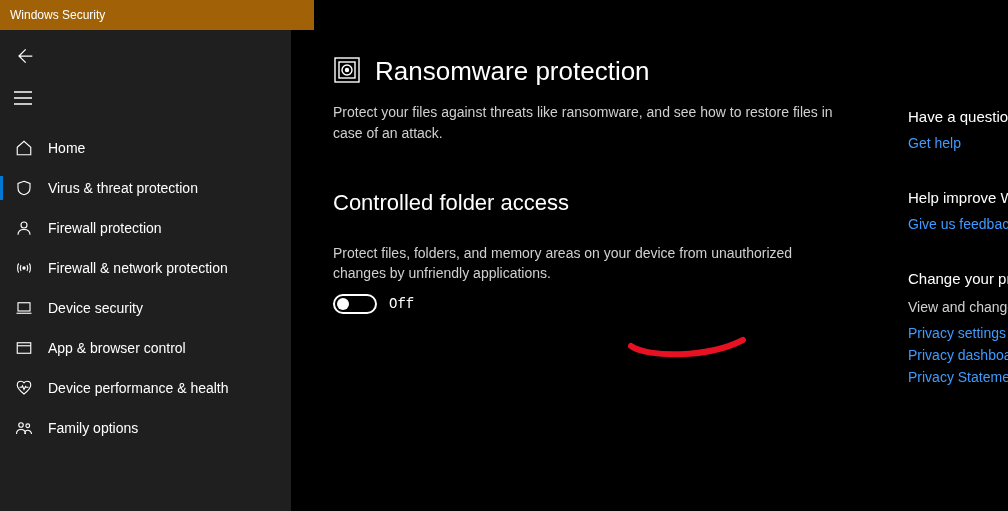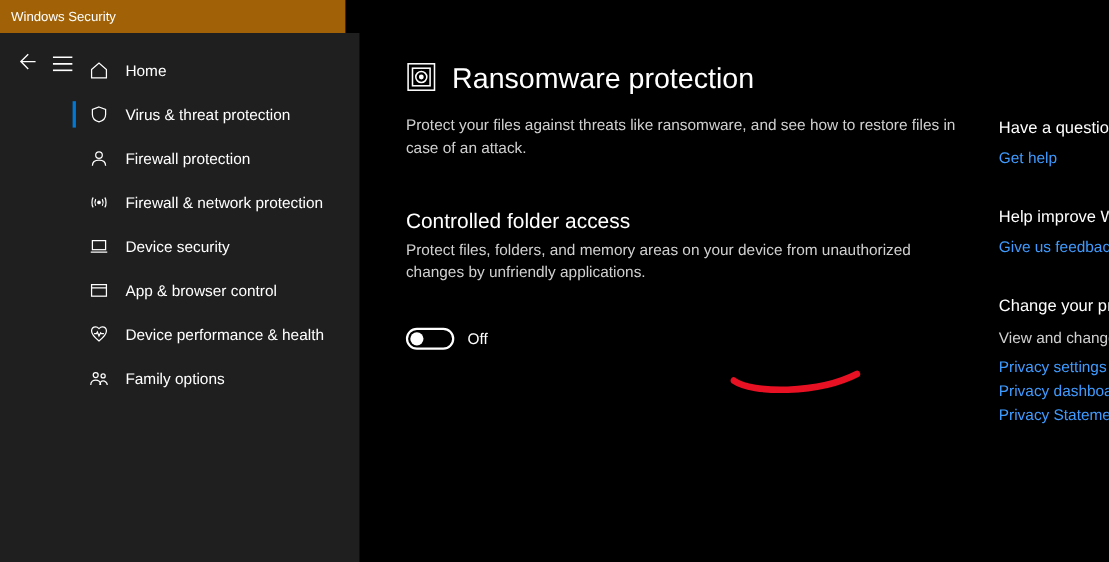--- a/index.html
+++ b/index.html
@@ -20,24 +20,24 @@
     align-items: center;
     padding-left: 10px;
     font-size: 12px;
     color: #fff;
   }
   .layout {
     display: flex;
     height: calc(511px - 30px);
   }
   .sidebar {
-    width: 327px;
+    width: 291px;
     background: #1f1f1f;
     display: flex;
-    flex-direction: row;
+    flex-direction: column;
     padding-top: 8px;
   }
   .back-row {
     height: 40px;
     display: flex;
     align-items: center;
     padding-left: 14px;
   }
   .back-row svg { width: 20px; height: 20px; }
   .menu-row {
@@ -92,35 +92,36 @@
     font-weight: 400;
   }
   .page-sub {
     font-size: 14px;
     color: #d0d0d0;
     line-height: 1.5;
     max-width: 500px;
     margin-bottom: 46px;
   }
   .section-title {
-    font-size: 19px;
+    font-size: 22px;
     font-weight: 400;
-    margin-bottom: 4px;
+    margin-bottom: 27px;
   }
   .section-sub {
     font-size: 14px;
     color: #d0d0d0;
     line-height: 1.45;
     max-width: 500px;
-    margin-bottom: 40px;
+    margin-bottom: 10px;
   }
   .toggle-row {
     display: flex;
     align-items: center;
     gap: 12px;
+    font-family: Liberation Mono, monospace;
   }
   .toggle {
     width: 44px;
     height: 20px;
     border: 2px solid #fff;
     border-radius: 20px;
     position: relative;
     background: transparent;
   }
   .toggle .knob {

